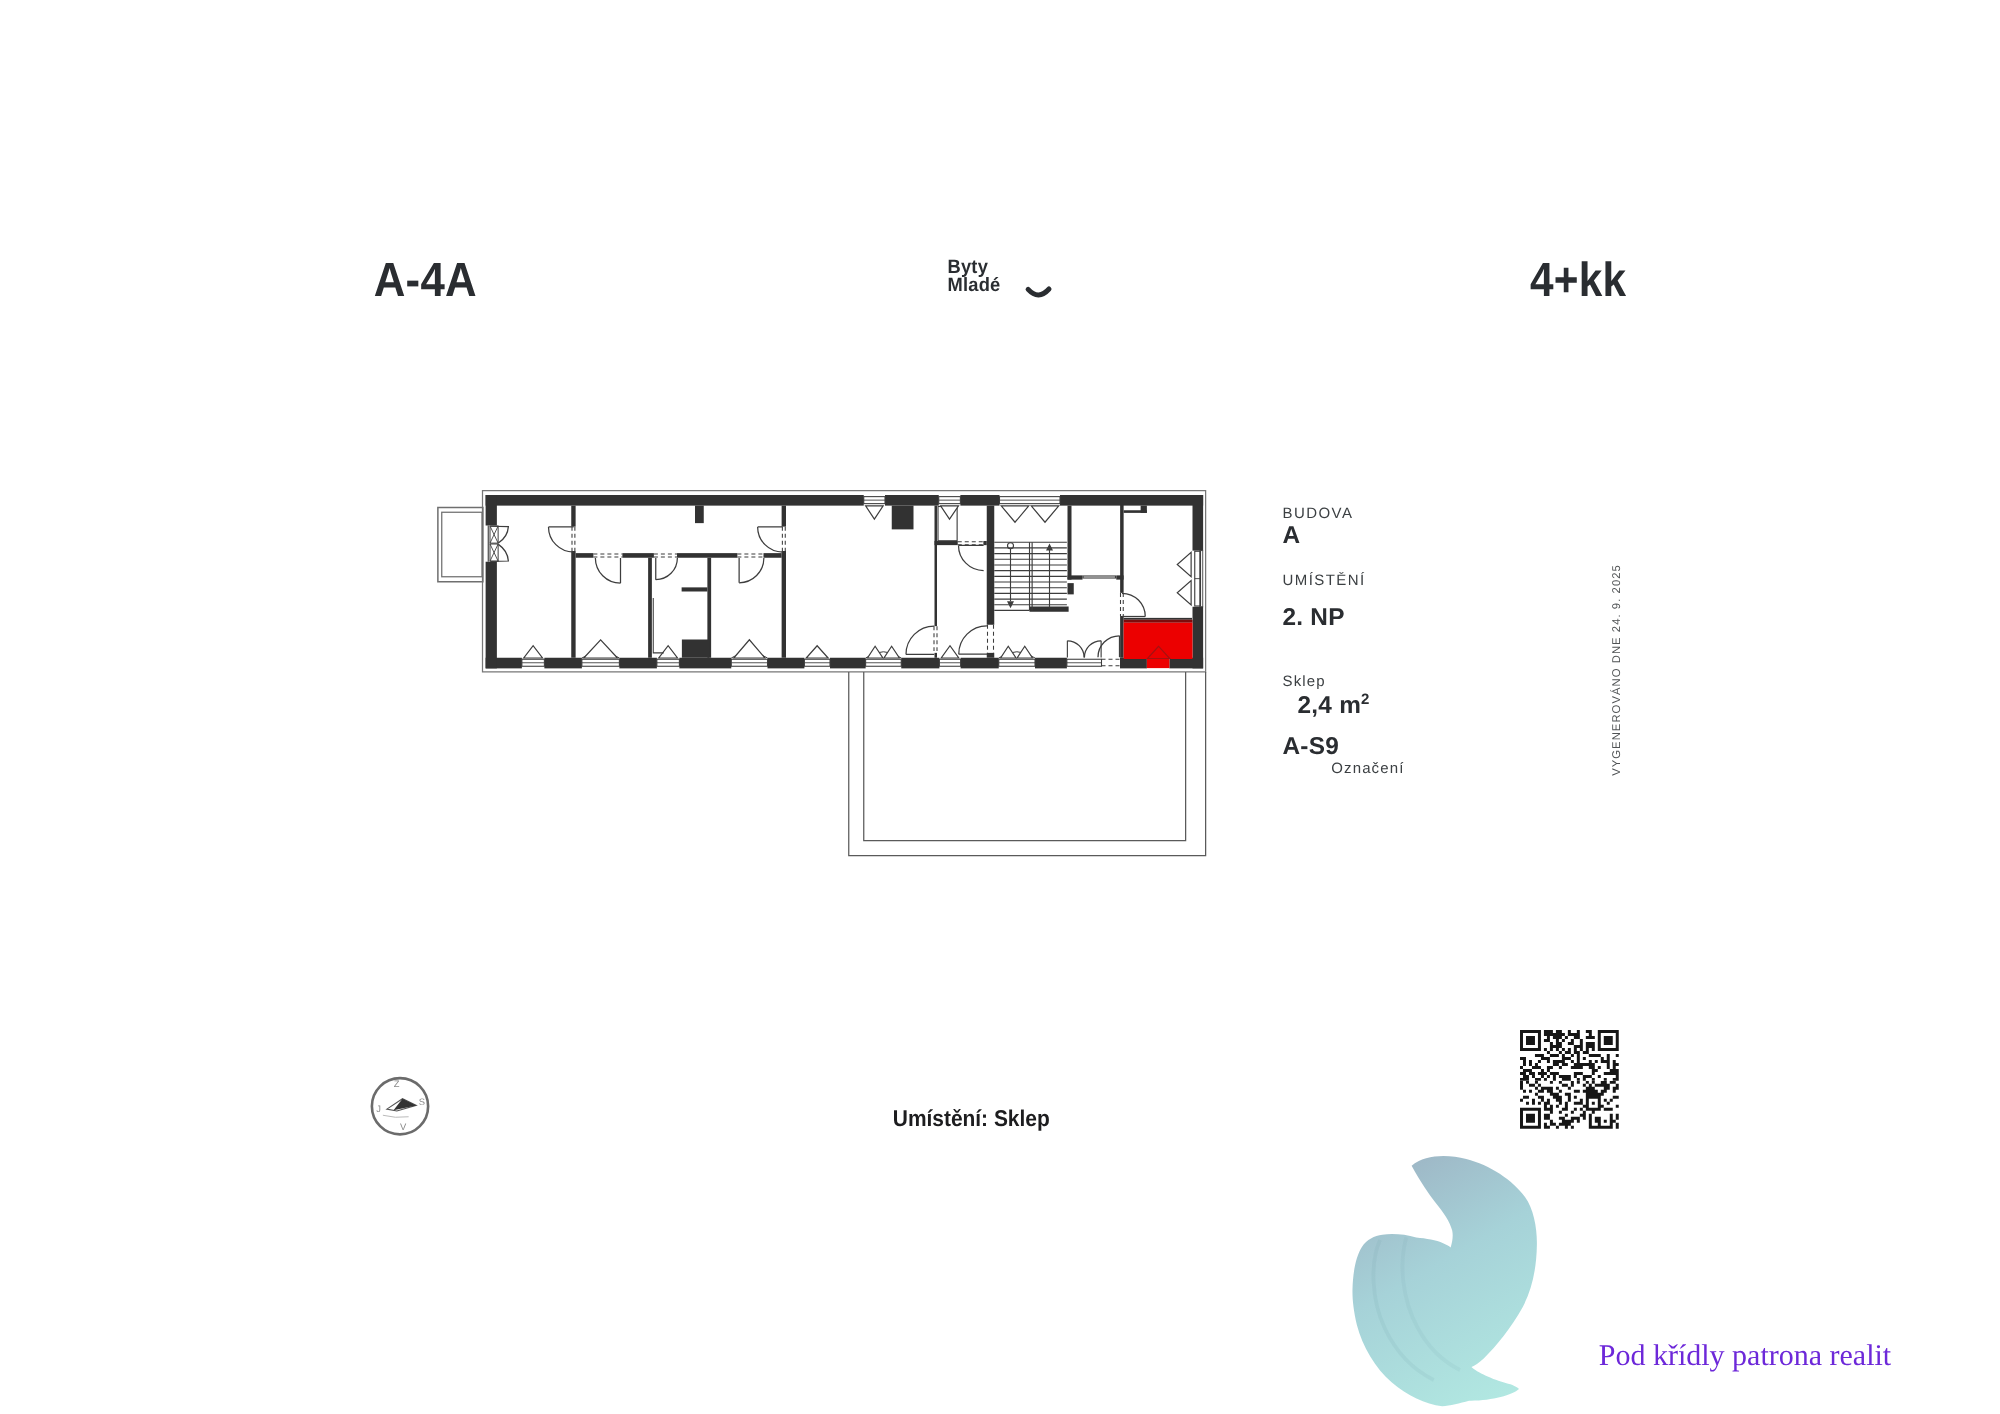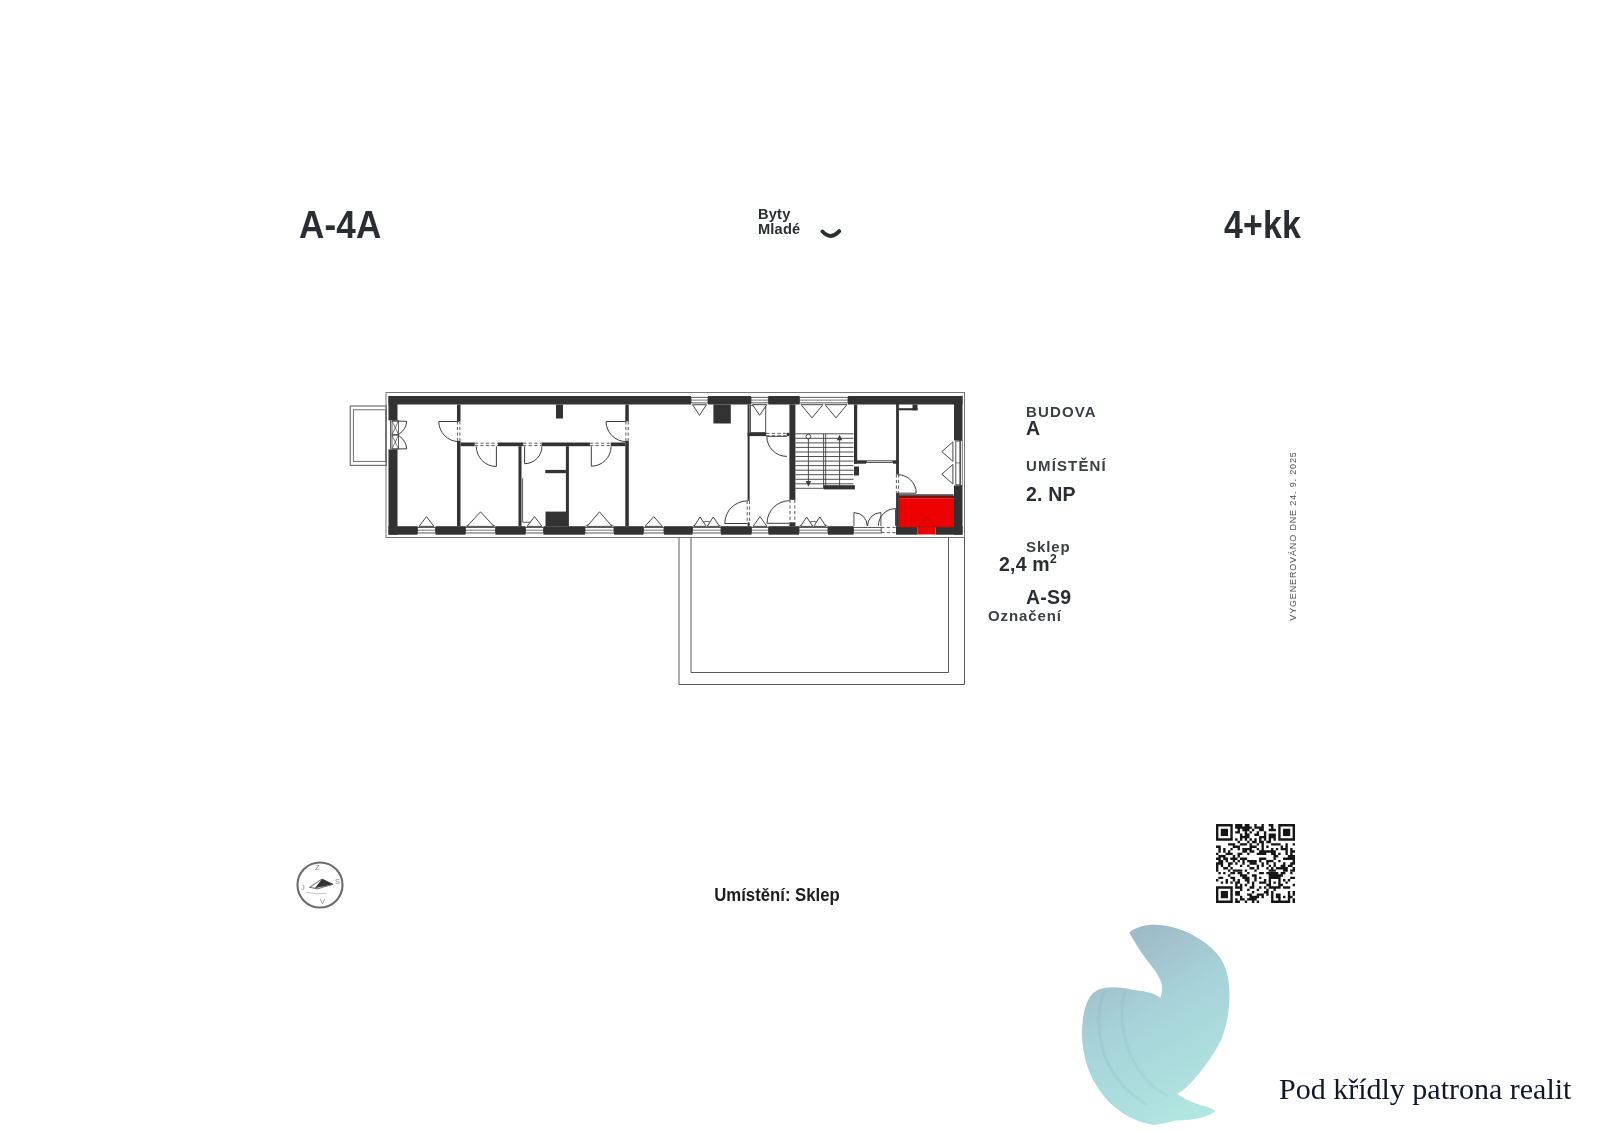--- a/index.html
+++ b/index.html
@@ -1,45 +1,45 @@
 <!DOCTYPE html>
 <html><head><meta charset="utf-8"><style>
 html,body{margin:0;padding:0;background:#fff;width:1600px;height:1131px;overflow:hidden}
 *{box-sizing:border-box}
 body{font-family:"Liberation Sans",sans-serif;position:relative}
 .abs{position:absolute}
-.lbl{font-size:15px;font-weight:700;letter-spacing:1.15px;color:#3c4043}
+.lbl{font-size:12px;font-weight:400;letter-spacing:1.15px;color:#3c4043}
 .val{font-size:19.5px;font-weight:800;color:#2a2d31;letter-spacing:0.2px}
 </style></head>
 <body>
 
 <div class="abs" style="left:0;top:0;width:1600px;height:1131px;background:#fff"></div>
 
 <div class="abs" style="left:299px;top:203px;font-size:38.5px;font-weight:800;color:#2a2d31;letter-spacing:0.2px;transform:scaleX(0.91);transform-origin:left top">A-4A</div>
 
 <div class="abs" style="left:758px;top:205.5px;font-size:15.4px;font-weight:700;color:#2a2d31;line-height:15px;transform:scaleX(0.95);transform-origin:left top;letter-spacing:0.2px">Byty<br>Mladé</div>
 
 <div class="abs" style="left:1224px;top:202.5px;font-size:38.5px;font-weight:800;color:#2a2d31;letter-spacing:0.2px;transform:scaleX(0.88);transform-origin:left top">4+kk</div>
 
 <div class="abs lbl" style="left:1026px;top:403px">BUDOVA</div>
 <div class="abs val" style="left:1026px;top:416.5px">A</div>
 <div class="abs lbl" style="left:1026px;top:457px">UMÍSTĚNÍ</div>
 <div class="abs val" style="left:1026px;top:483px">2. NP</div>
 <div class="abs lbl" style="left:1026px;top:538px;letter-spacing:0.9px">Sklep</div>
-<div class="abs val" style="left:999px;top:551.5px">2,4 m<sup style="font-size:12px">2</sup></div>
-<div class="abs lbl" style="left:988px;top:607px;letter-spacing:0.9px">Označení</div>
+<div class="abs val" style="left:1038px;top:551.5px">2,4 m<sup style="font-size:12px">2</sup></div>
+<div class="abs lbl" style="left:1065px;top:607px;letter-spacing:0.9px">Označení</div>
 <div class="abs val" style="left:1026px;top:586px">A-S9</div>
 
 <div class="abs" style="left:1293px;top:536px;width:0;height:0">
     <div style="position:absolute;left:-90px;top:-5px;width:180px;text-align:center;transform:rotate(-90deg);font-size:9px;letter-spacing:0.85px;color:#4f5254;white-space:nowrap">VYGENEROVÁNO DNE 24. 9. 2025</div>
   </div>
 
 <div class="abs" style="left:617px;top:884.5px;width:320px;text-align:center;font-size:18.2px;font-weight:700;color:#1d1d1f;transform:scaleX(0.92)">Umístění: Sklep</div>
 
-<div class="abs" style="left:1279px;top:1072px;font-family:'Liberation Serif',serif;font-size:30px;color:#0f172a;white-space:nowrap">Pod křídly patrona realit</div>
+<div class="abs" style="left:1279px;top:1072px;font-family:'Liberation Serif',serif;font-size:24px;color:#6d28d9;white-space:nowrap">Pod křídly patrona realit</div>
 <svg class="abs" style="left:0;top:0" width="1600" height="1131" viewBox="0 0 1600 1131">
 
 <path d="M822.5,231.5 Q830.8,240.5 839.2,231.2" fill="none" stroke="#2a2d31" stroke-width="4" stroke-linecap="round"></path>
 
 <rect x="386" y="392.5" width="578.5" height="145" fill="none" stroke="#777" stroke-width="1.0"></rect>
 
 <path d="M679,537.5 L679,684.5 L964.5,684.5 L964.5,537.5" fill="none" stroke="#5a5a5a" stroke-width="1"></path>
 <path d="M691,537.5 L691,672.5 L948.5,672.5 L948.5,537.5" fill="none" stroke="#5a5a5a" stroke-width="1"></path>
 
 <rect x="350.3" y="406" width="36" height="59.4" fill="none" stroke="#6f6f6f" stroke-width="1.2"></rect>

